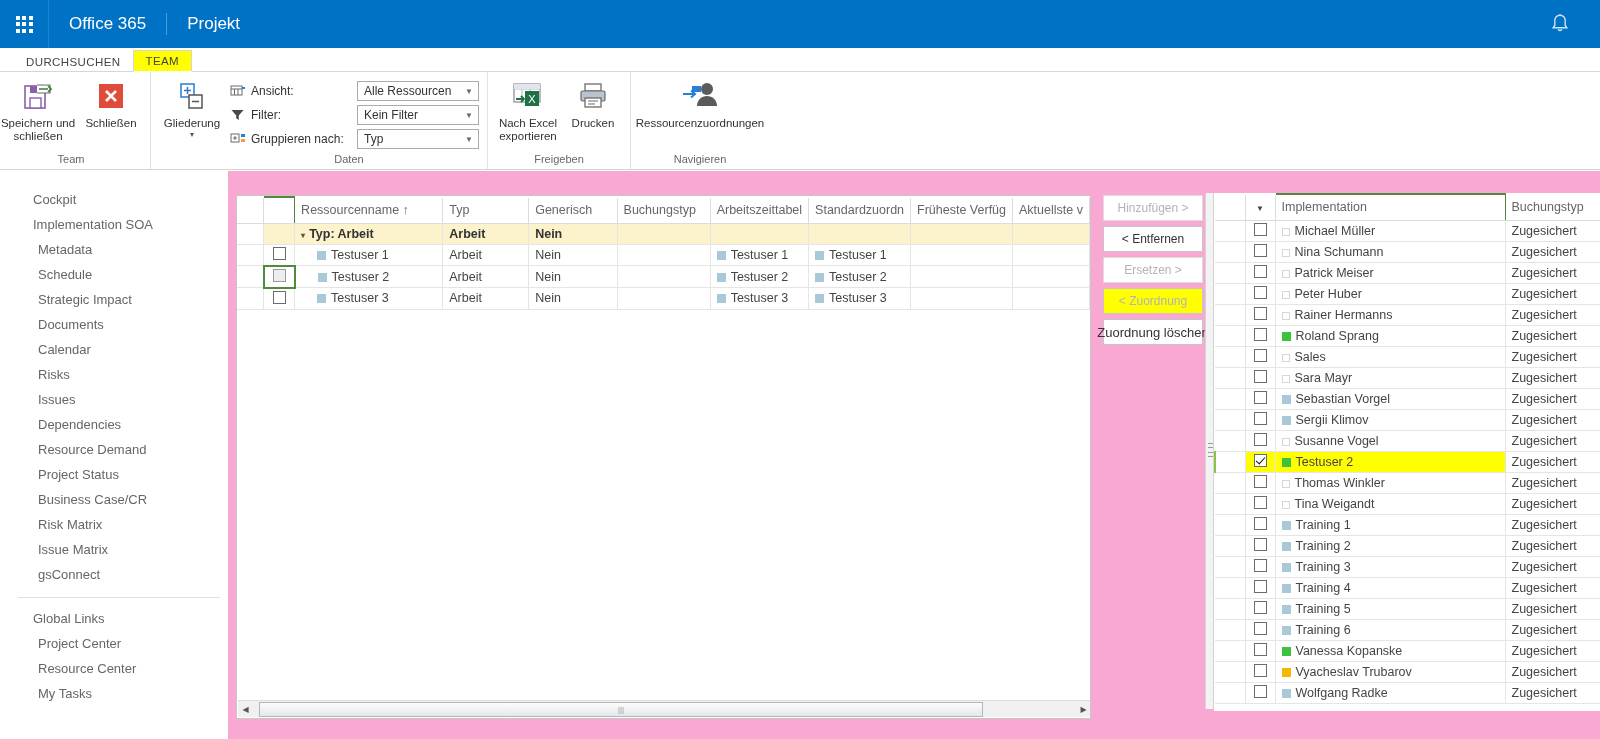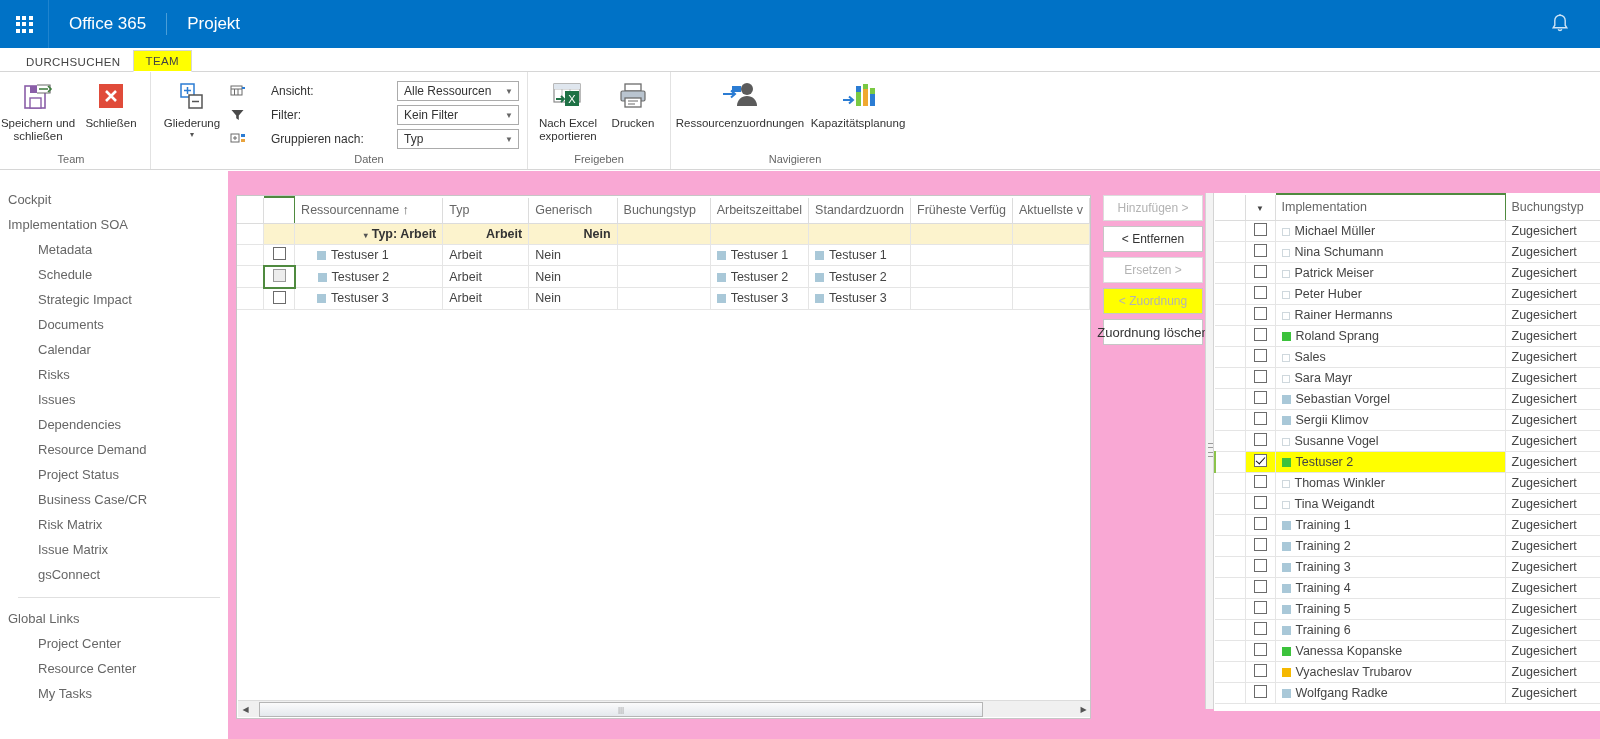--- a/index.html
+++ b/index.html
@@ -62,38 +62,38 @@
   .bigbtn {
     width: 76px; display: flex; flex-direction: column; align-items: center;
     padding-top: 2px; cursor: pointer; text-align: center;
   }
   .bigbtn .ico { height: 36px; display:flex; align-items:center; justify-content:center; }
   .bigbtn .lbl { font-size: 11.5px; color: #333; line-height: 12.5px; margin-top: 3px; }
   .bigbtn.wide { width: 96px; }
   .bigbtn.xwide { width: 116px; }
 
   .smallrows { display: flex; flex-direction: column; gap: 4px; padding-top: 5px; }
-  .smallrow { display: flex; align-items: center; height: 20px; gap: 20px; }
+  .smallrow { display: flex; align-items: center; height: 20px; }
   .smallrow .micro { width: 17px; height: 16px; margin-right: 5px; display:flex;align-items:center;justify-content:center;}
   .smallrow .txt { font-size: 12px; color: #333; white-space: nowrap; }
   .ddl {
     width: 122px; height: 20px; border: 1px solid #ababab; background: #fff;
     font-size: 12px; color: #333; display: flex; align-items: center;
     padding: 0 2px 0 6px; margin-left: 6px; cursor: pointer;
   }
   .ddl .val { flex: 1; white-space: nowrap; overflow: hidden; }
   .ddl .arr { color: #666; font-size: 8px; padding-right: 3px;}
   .lbl-col { width: 100px; }
 
   
   .leftnav {
     position: absolute; top: 171px; left: 0; width: 228px; height: 568px;
     background: #fff; padding-top: 16px; font-size: 13px;
   }
-  .nav-item { color: #666; padding: 5px 0 5px 8px; cursor: pointer; white-space: nowrap; }
+  .nav-item { color: #666; padding: 5px 0 5px 33px; cursor: pointer; white-space: nowrap; }
   .nav-item.sub { padding-left: 38px; }
   .nav-sep { height: 1px; background: #e0e0e0; margin: 10px 8px 8px 18px; }
 
   
   .content { position: absolute; top: 171px; left: 228px; width: 1372px; height: 568px; background:#f9a8d4;}
 
   
   .lgrid {
     position: absolute; left: 8px; top: 24px; width: 855px; height: 524px;
     border: 1px solid #c6c6c6; background: #fff; overflow: hidden;
@@ -105,21 +105,21 @@
     border-top: 2px solid #fff;
     padding: 4px 6px; height: 26px; white-space: nowrap; overflow: hidden;
     background: #fff; vertical-align: middle;
   }
   table.g th.sel { border-top: 2px solid #4f8a3f; border-left: 1px solid #4f8a3f; border-right:1px solid #4f8a3f;}
   table.g td {
     border-right: 1px solid #e5e5e5; border-bottom: 1px solid #e5e5e5;
     padding: 2px 6px; height: 21px; color: #444; white-space: nowrap; overflow: hidden;
     vertical-align: middle;
   }
-  tr.grouprow td { background: #fcf3cd; font-weight: bold; color: #333; text-align: right; }
+  tr.grouprow td { background: #fcf3cd; font-weight: bold; color: #333; }
   .expander { font-size: 8px; color: #555; margin-right: 4px; display:inline-block; }
   .swatch {
     display: inline-block; width: 9px; height: 9px; background: #a9c8d8;
     margin-right: 5px; vertical-align: -1px;
   }
   .swatch.empty { background: #fff; border: 1px solid #cfd8dd; width:8px;height:8px;}
   .swatch.green { background: #3cc23c; }
   .swatch.amber { background: #f5b800; }
   .cbox {
     width: 13px; height: 13px; border: 1px solid #6b6b6b; background: #fff;
@@ -352,34 +352,20 @@
         <span class="ico">
           <svg width="40" height="32" viewBox="0 0 40 32">
             <circle cx="27" cy="9" r="6" fill="#5b5b5b"></circle>
             <path d="M17 26c0-6 4.5-10 10-10s10 4 10 10z" fill="#5b5b5b"></path>
             <rect x="12" y="6" width="9" height="6" fill="#2b7cd3"></rect>
             <path d="M3 14h11M11 10.5l4 3.5-4 3.5" fill="none" stroke="#2b7cd3" stroke-width="2"></path>
           </svg>
         </span>
         <span class="lbl">Ressourcenzuordnungen</span>
       </div>
-      <div class="bigbtn xwide" style="width:106px;">
-        <span class="ico">
-          <svg width="40" height="32" viewBox="0 0 40 32">
-            <rect x="18" y="12" width="5" height="14" fill="#7ac943"></rect>
-            <rect x="18" y="6" width="5" height="6" fill="#2b7cd3"></rect>
-            <rect x="25" y="9" width="5" height="17" fill="#f0a830"></rect>
-            <rect x="25" y="4" width="5" height="5" fill="#7ac943"></rect>
-            <rect x="32" y="14" width="5" height="12" fill="#2b7cd3"></rect>
-            <rect x="32" y="8" width="5" height="6" fill="#7ac943"></rect>
-            <path d="M5 20h9M11 16.5l4 3.5-4 3.5" fill="none" stroke="#2b7cd3" stroke-width="2"></path>
-          </svg>
-        </span>
-        <span class="lbl">Kapazitätsplanung</span>
-      </div>
     </div>
     <div class="rgroup-label">Navigieren</div>
   </div>
 </div>
 
 <div class="leftnav">
   <div id="nav-list">
       <div class="nav-item">Cockpit</div>
       <div class="nav-item">Implementation SOA</div>
       <div class="nav-item sub">Metadata</div>

